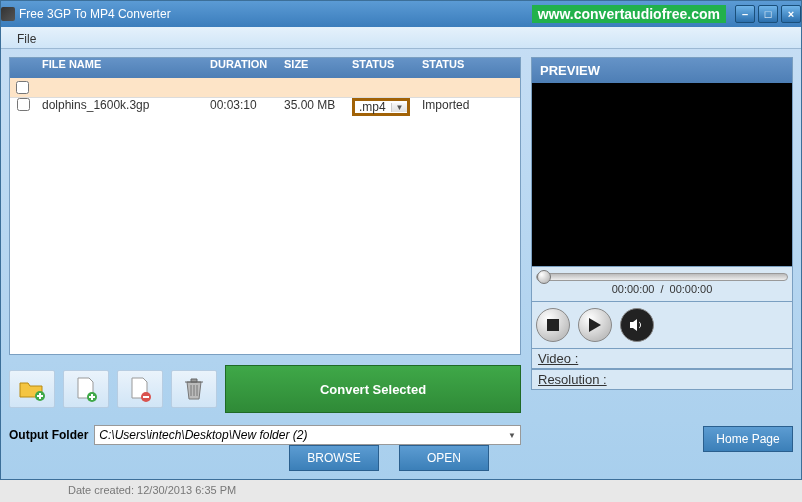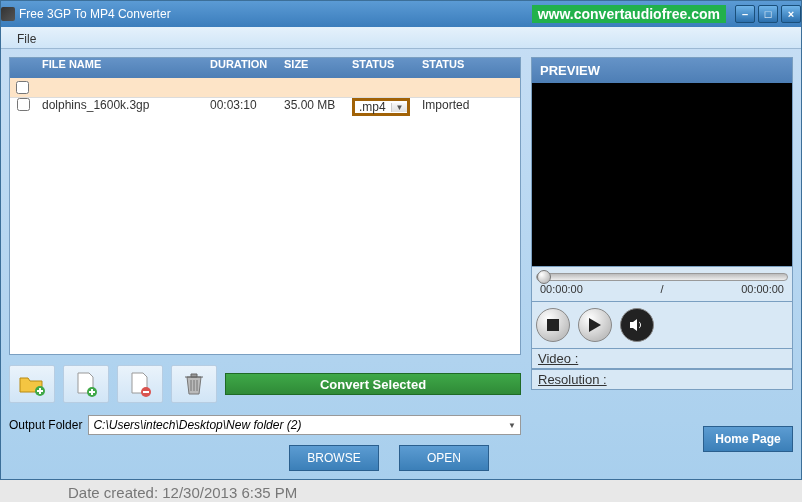--- a/index.html
+++ b/index.html
@@ -27,38 +27,38 @@
 .headerrow { background: #fde4c7; height: 20px; display: flex; align-items: center; border-bottom: 1px solid #dcdcdc; }
 .headerrow input[type=checkbox] { margin-left: 6px; }
 .row { display: flex; height: 24px; font-size: 12px; color: #333; }
 .row .col { padding: 0 6px; overflow: hidden; white-space: nowrap; }
 .target-select { display: inline-flex; align-items: center; border: 3px solid #a16207; height: 18px; background: white; font-size: 12px; }
 .target-val { padding: 0 4px; width: 36px; }
 .target-btn { width: 16px; text-align: center; border-left: 1px solid #ccc; cursor: pointer; background: linear-gradient(to bottom, #f8f8f8, #e0e0e0); font-size: 8px; color: #555; }
 .body-rows { flex: 1; background: white; }
 .toolbar { display: flex; gap: 8px; margin-top: 10px; align-items: center; }
 .icon-btn { width: 46px; height: 38px; border: 1px solid #b7cde2; background: linear-gradient(to bottom, #eaf3fb, #d1e5f6); display: flex; align-items: center; justify-content: center; cursor: pointer; border-radius: 2px; }
-.convert-btn { flex: 1; height: 22px; background: linear-gradient(to bottom, #3fa848, #2f8a37); color: white; font-size: 13px; font-weight: bold; display: flex; align-items: center; justify-content: center; border: 1px solid #1f6a26; cursor: pointer; }
+.convert-btn { flex: 1; height: 48px; background: linear-gradient(to bottom, #3fa848, #2f8a37); color: white; font-size: 13px; font-weight: bold; display: flex; align-items: center; justify-content: center; border: 1px solid #1f6a26; cursor: pointer; }
 .output-row { display: flex; align-items: center; margin-top: 12px; font-size: 12px; }
-.output-label { font-weight: normal; font-size: 12px; margin-right: 6px; }
+.output-label { font-weight: bold; font-size: 12px; margin-right: 6px; }
 .output-input { flex: 1; height: 20px; border: 1px solid #999; background: white; font-size: 12px; padding: 0 4px; display: flex; justify-content: space-between; align-items: center; cursor: pointer; font-style: italic; }
 .dropdown-arrow { font-size: 8px; color: #555; }
-.action-row { display: flex; gap: 20px; margin-top: 10px; padding-left: 280px; }
+.action-row { display: flex; gap: 20px; margin-top: 0; padding-left: 280px; }
 .action-btn { width: 90px; height: 26px; background: linear-gradient(to bottom, #5c9cd2, #3b7fb8); color: white; font-size: 12px; border: 1px solid #2a5f8e; display: flex; align-items: center; justify-content: center; cursor: pointer; }
 .preview-head { background: linear-gradient(to bottom, #6593c7, #4d7eb5); color: white; font-size: 13px; font-weight: bold; height: 26px; display: flex; align-items: center; padding: 0 8px; border: 1px solid #7a9fc1; border-bottom: none; }
 .preview-vid { background: black; height: 184px; border: 1px solid #7a9fc1; border-top: none; }
 .slider-wrap { padding: 6px 4px 2px; border: 1px solid #7a9fc1; border-top: none; background: #d8e8f5; }
 .slider-track { height: 8px; background: linear-gradient(to bottom, #bbb, #eee); border-radius: 4px; border: 1px solid #999; position: relative; }
 .slider-thumb { position: absolute; left: 0; top: -4px; width: 14px; height: 14px; border-radius: 50%; background: radial-gradient(circle at 30% 30%, #fff, #aaa); border: 1px solid #777; cursor: pointer; }
-.time-row { display: flex; justify-content: space-between; font-size: 11px; padding: 2px 4px 4px; color: #333; }
+.time-row { display: flex; justify-content: center; font-size: 11px; padding: 2px 4px 4px; color: #333; }
 .ctrl-row { display: flex; gap: 8px; padding: 6px 4px; border: 1px solid #7a9fc1; border-top: none; background: #d8e8f5; }
 .ctrl-btn { width: 34px; height: 34px; border-radius: 50%; background: radial-gradient(circle at 35% 30%, #fff 0%, #ddd 40%, #aaa 100%); border: 1px solid #888; display: flex; align-items: center; justify-content: center; cursor: pointer; font-size: 14px; color: #222; }
 .info-row { border: 1px solid #7a9fc1; border-top: none; background: #d8e8f5; font-size: 13px; padding: 2px 6px; color: #333; text-decoration: underline; }
-.home-btn { width: 90px; height: 26px; background: linear-gradient(to bottom, #5c9cd2, #3b7fb8); color: white; font-size: 12px; border: 1px solid #2a5f8e; display: flex; align-items: center; justify-content: center; cursor: pointer; margin-top: 36px; margin-left: auto; font-weight: bold; }
-.footer-text { font-size: 15px; color: #777; padding: 4px 16px 0 68px; }
+.home-btn { width: 90px; height: 26px; background: linear-gradient(to bottom, #5c9cd2, #3b7fb8); color: white; font-size: 12px; border: 1px solid #2a5f8e; display: flex; align-items: center; justify-content: center; cursor: pointer; margin-top: 36px; margin-left: auto; }
+.footer-text { font-size: 11px; color: #777; padding: 4px 16px 0 68px; }
 svg { display: block; }
 </style>
 </head>
 <body>
 
 <div class="window">
   <div class="titlebar">
     <div class="title-icon"></div>
     <span class="titlebar-text">Free 3GP To MP4 Converter</span>
     <span class="promo">www.convertaudiofree.com</span>

